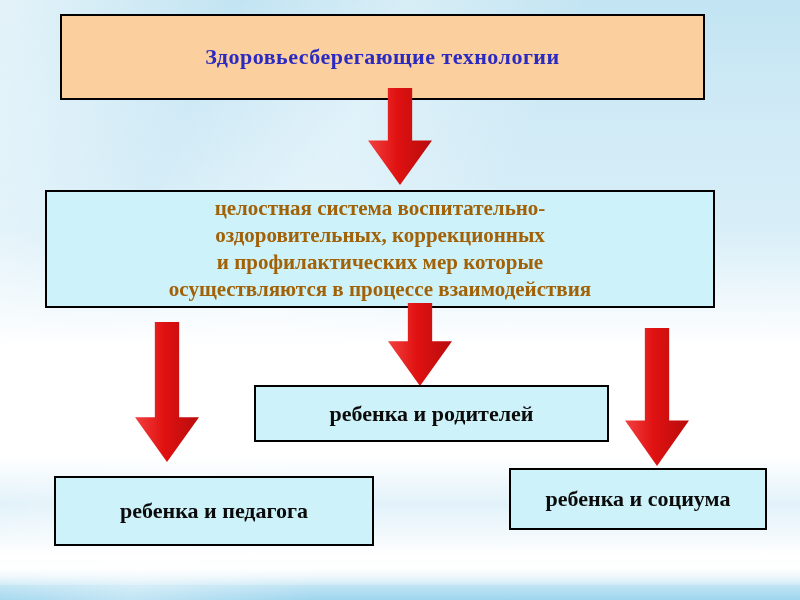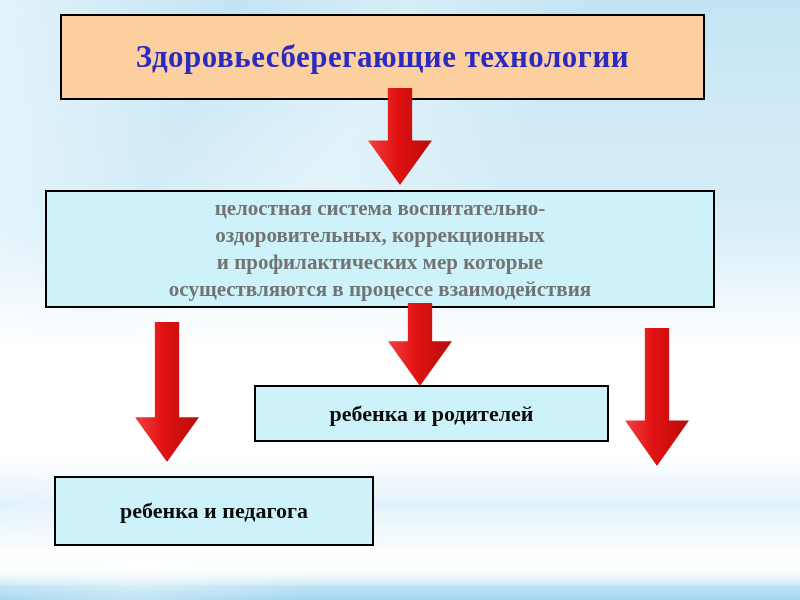--- a/index.html
+++ b/index.html
@@ -35,26 +35,26 @@
     position:absolute;
     border:2px solid #000;
     box-sizing:border-box;
     display:flex;align-items:center;justify-content:center;
     text-align:center;
   }
   .title-box{
     left:60px;top:14px;width:645px;height:86px;
     background:#fccf9f;
     color:#2a2ac0;
-    font-weight:bold;font-size:31px;letter-spacing:0.5px;
+    font-weight:bold;font-size:22px;letter-spacing:0.5px;
   }
   .def-box{
     left:45px;top:190px;width:670px;height:118px;
     background:#cdf2f9;
-    color:#737373;
+    color:#a16207;
     font-weight:bold;font-size:21px;line-height:1.28;
     white-space:pre-line;
   }
   .node{
     background:#cdf2f9;color:#0b0b0b;
     font-weight:bold;font-size:22px;margin-left:24px;
   }
   .node-parents{left:230px;top:385px;width:355px;height:57px;}
   .node-teacher{left:30px;top:476px;width:320px;height:70px;}
   .node-society{left:485px;top:468px;width:258px;height:62px;}
@@ -105,13 +105,16 @@
   <div class="arrow arrow-right"></div>
 
   <div class="box node node-parents">
     <span>ребенка и родителей</span>
   </div>
 
   <div class="box node node-teacher">
     <span>ребенка и педагога</span>
   </div>
 
+  <div class="box node node-society">
+    <span>ребенка и социума</span>
+  </div>
 </div>
 
 </body></html>

